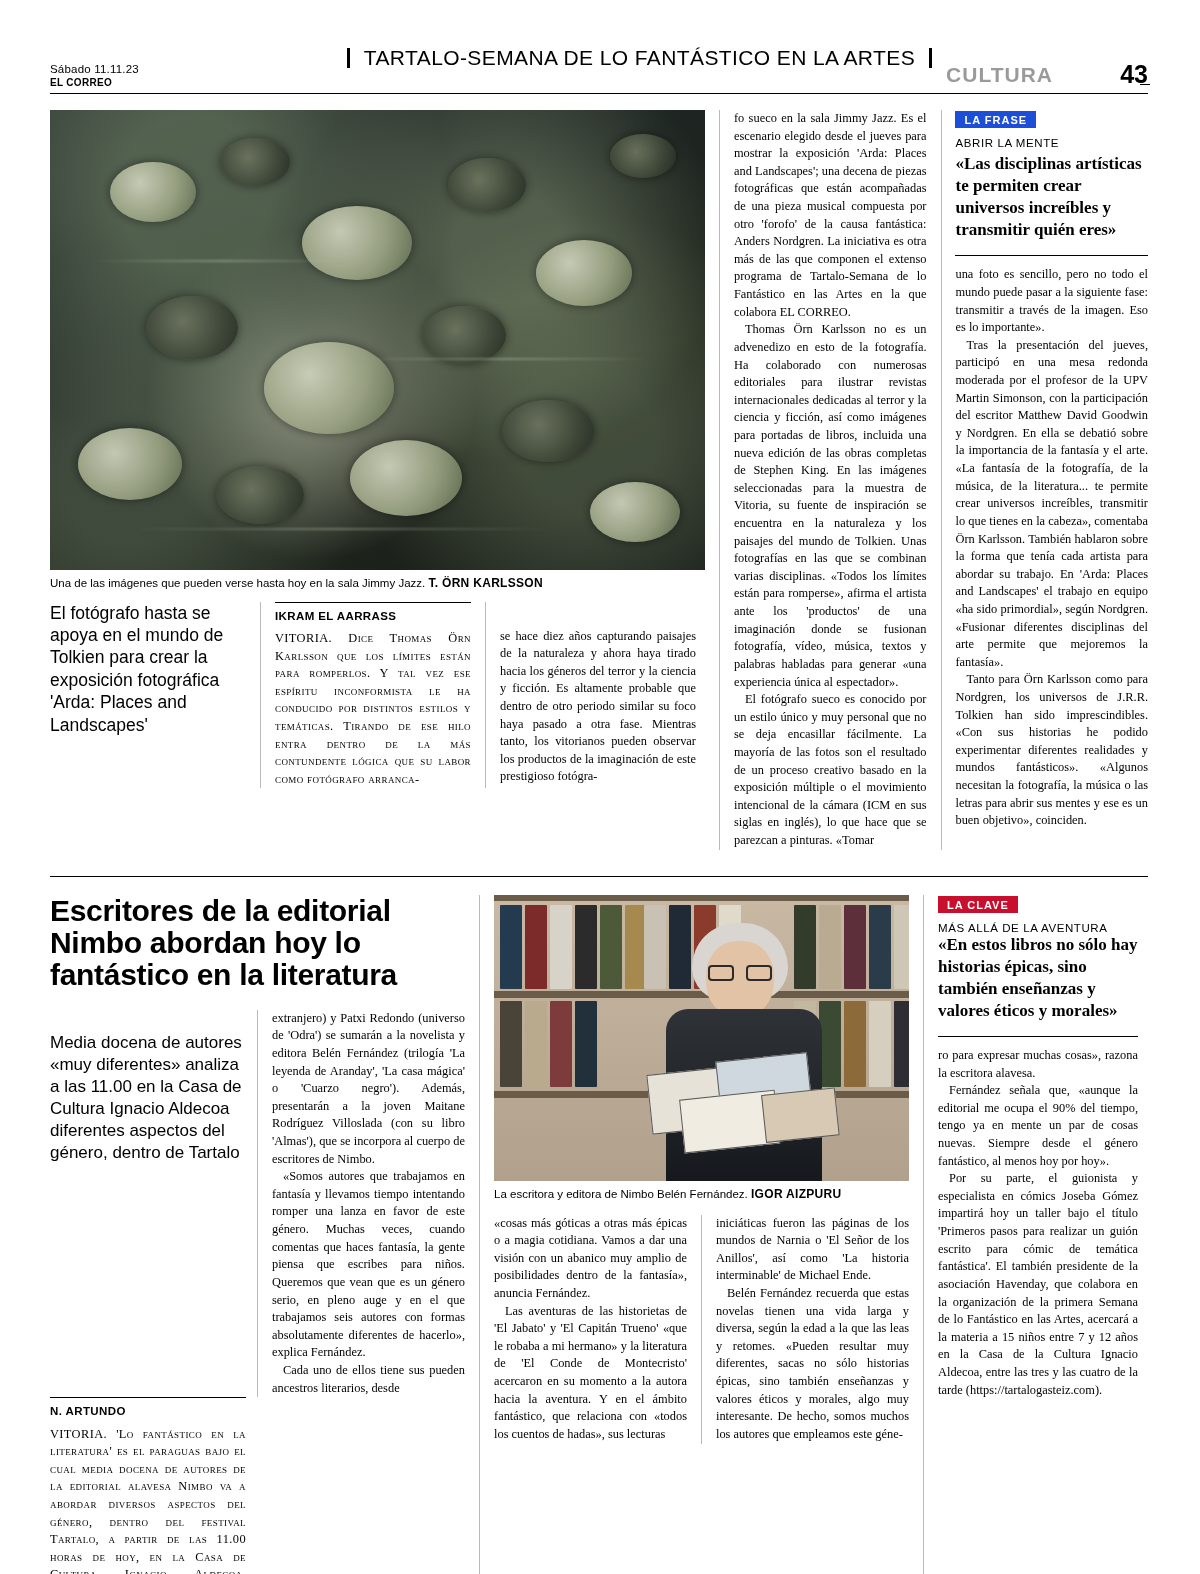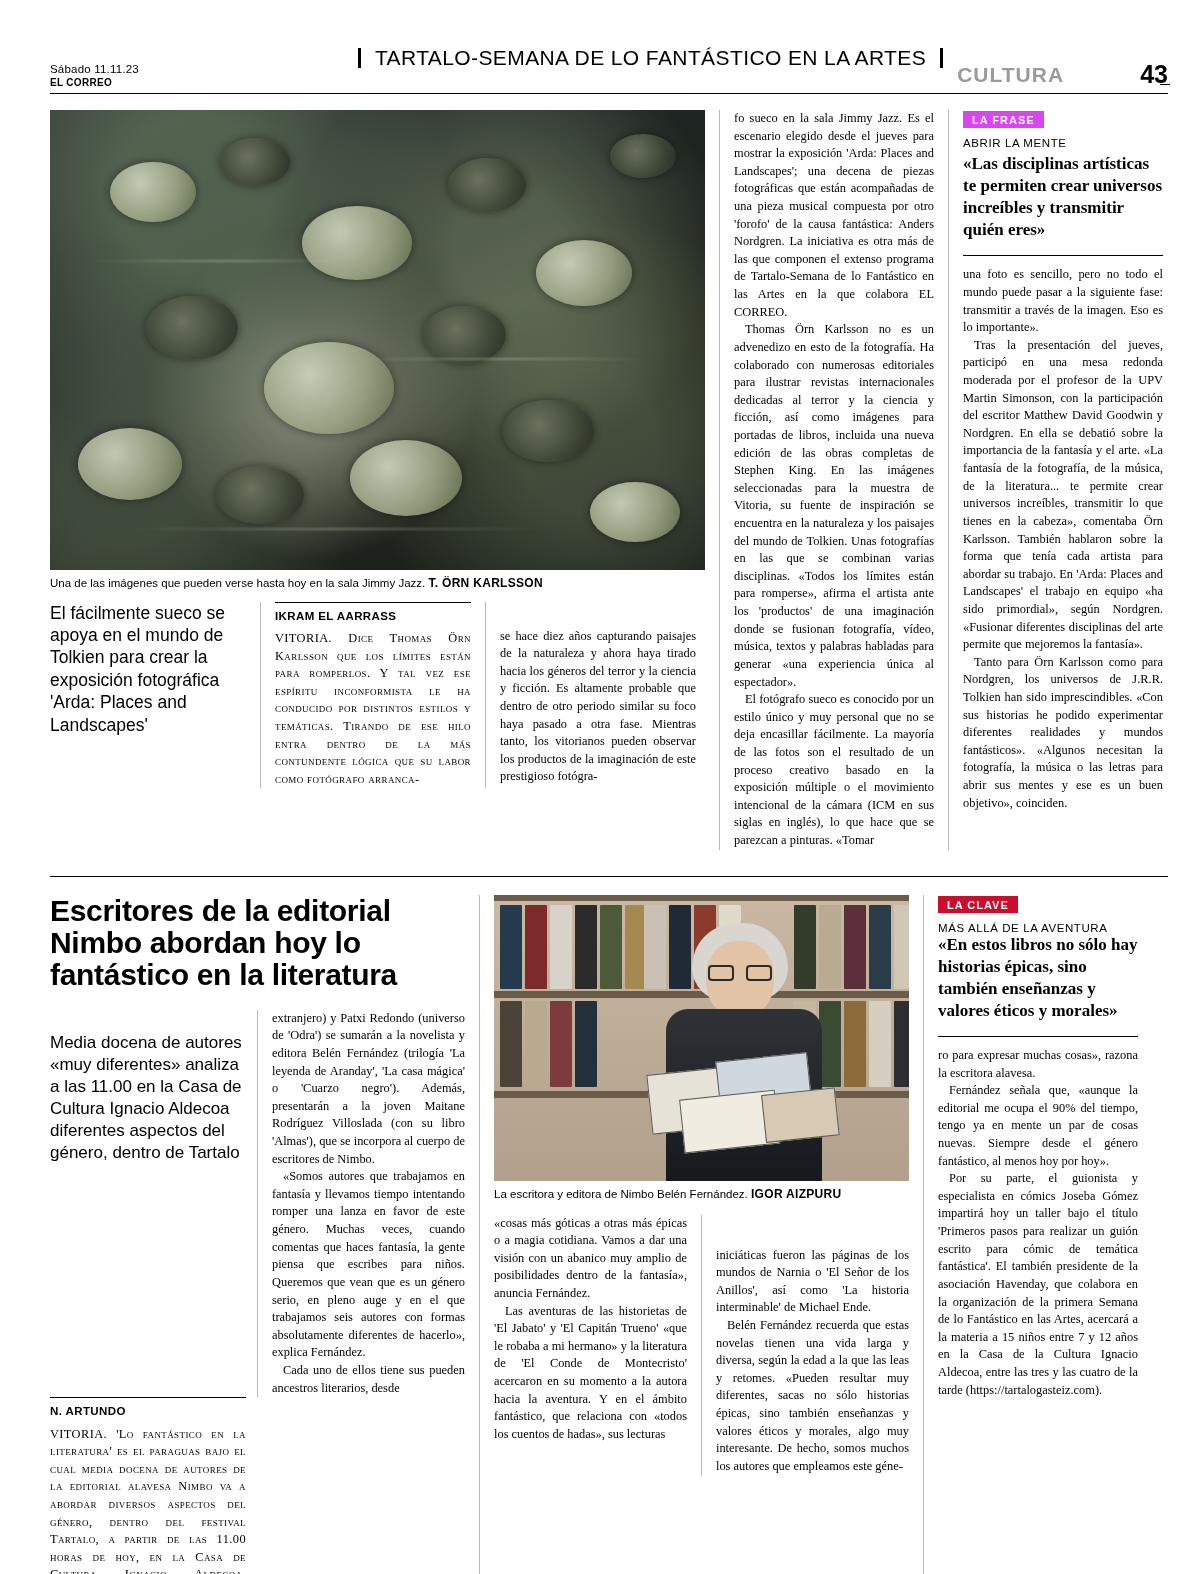--- a/index.html
+++ b/index.html
@@ -10,21 +10,21 @@
     background: #ffffff;
     font-family: "Liberation Serif", serif;
     color: #000;
     position: relative;
     overflow: hidden;
   }
   .page {
     position: absolute;
     left: 0; top: 0;
     width: 1200px; height: 1529px;
-    padding: 48px 32px 20px 50px;
+    padding: 48px 52px 20px 50px;
   }
 
   
   .masthead {
     display: flex;
     align-items: flex-end;
     height: 46px;
     border-bottom: 1.5px solid #000;
     padding-bottom: 4px;
   }
@@ -151,21 +151,21 @@
   .dateline { font-variant: small-caps; letter-spacing: .4px; }
 
   
   .rail-tag {
     display: inline-block;
     font-family: "Liberation Sans", sans-serif;
     font-size: 11px;
     font-weight: bold;
     letter-spacing: 1px;
     color: #fff;
-    background: #d946ef;
+    background: #1d4ed8;
     padding: 3px 9px 2px 9px;
   }
   .rail-kicker {
     font-family: "Liberation Sans", sans-serif;
     font-size: 11.5px;
     letter-spacing: .6px;
     margin-top: 9px;
     text-transform: uppercase;
   }
   .rail-quote {
@@ -279,21 +279,21 @@
   .p-books .pb {
     position: absolute; border: 1px solid #5a5a5a;
   }
   .photo2-caption {
     font-family: "Liberation Sans", sans-serif;
     font-size: 11.5px;
     padding-top: 6px;
   }
   .s2-cols { display: flex; margin-top: 14px; }
   .s2-colA { width: 196px; }
-  .s2-colB { width: 196px; margin-top: 32px; }
+  .s2-colB { width: 196px; }
 
   .rail-tag.clave { background: #c8102e; }
   .rail-quote2 {
     font-family: "Liberation Serif", serif;
     font-size: 17px;
     line-height: 1.3;
     font-weight: bold;
   }
 </style>
 </head>
@@ -342,21 +342,21 @@
         <div class="streak" style="left:80px;  top:418px; width:420px;"></div>
       </div>
 
       <div class="photo-caption">
         <span>Una de las imágenes que pueden verse hasta hoy en la sala Jimmy Jazz.</span>
         <span class="photo-credit">T. ÖRN KARLSSON</span>
       </div>
 
 
       <div class="ts-lower">
-        <div class="ts-standfirst">El fácilmente sueco se apoya en el mundo de Tolkien para crear la exposición fotográfica 'Arda: Places and Landscapes'</div>
+        <div class="ts-standfirst">El fotógrafo hasta se apoya en el mundo de Tolkien para crear la exposición fotográfica 'Arda: Places and Landscapes'</div>
         <div class="rule-v"></div>
         <div class="body-col" style="width:196px;">
           <div class="byline">IKRAM EL AARRASS</div>
           <p class="first dateline">VITORIA. Dice Thomas Örn Karlsson que los límites están para romperlos. Y tal vez ese espíritu inconformista le ha conducido por distintos estilos y temáticas. Tirando de ese hilo entra dentro de la más contundente lógica que su labor como fotógrafo arranca-</p>
         </div>
         <div class="rule-v"></div>
         <div class="body-col" style="width:196px; padding-top:26px;">
           <p class="first">se hace diez años capturando paisajes de la naturaleza y ahora haya tirado hacia los géneros del terror y la ciencia y ficción. Es altamente probable que dentro de otro periodo similar su foco haya pasado a otra fase. Mientras tanto, los vitorianos pueden observar los productos de la imaginación de este prestigioso fotógra-</p>
         </div>
       </div>

